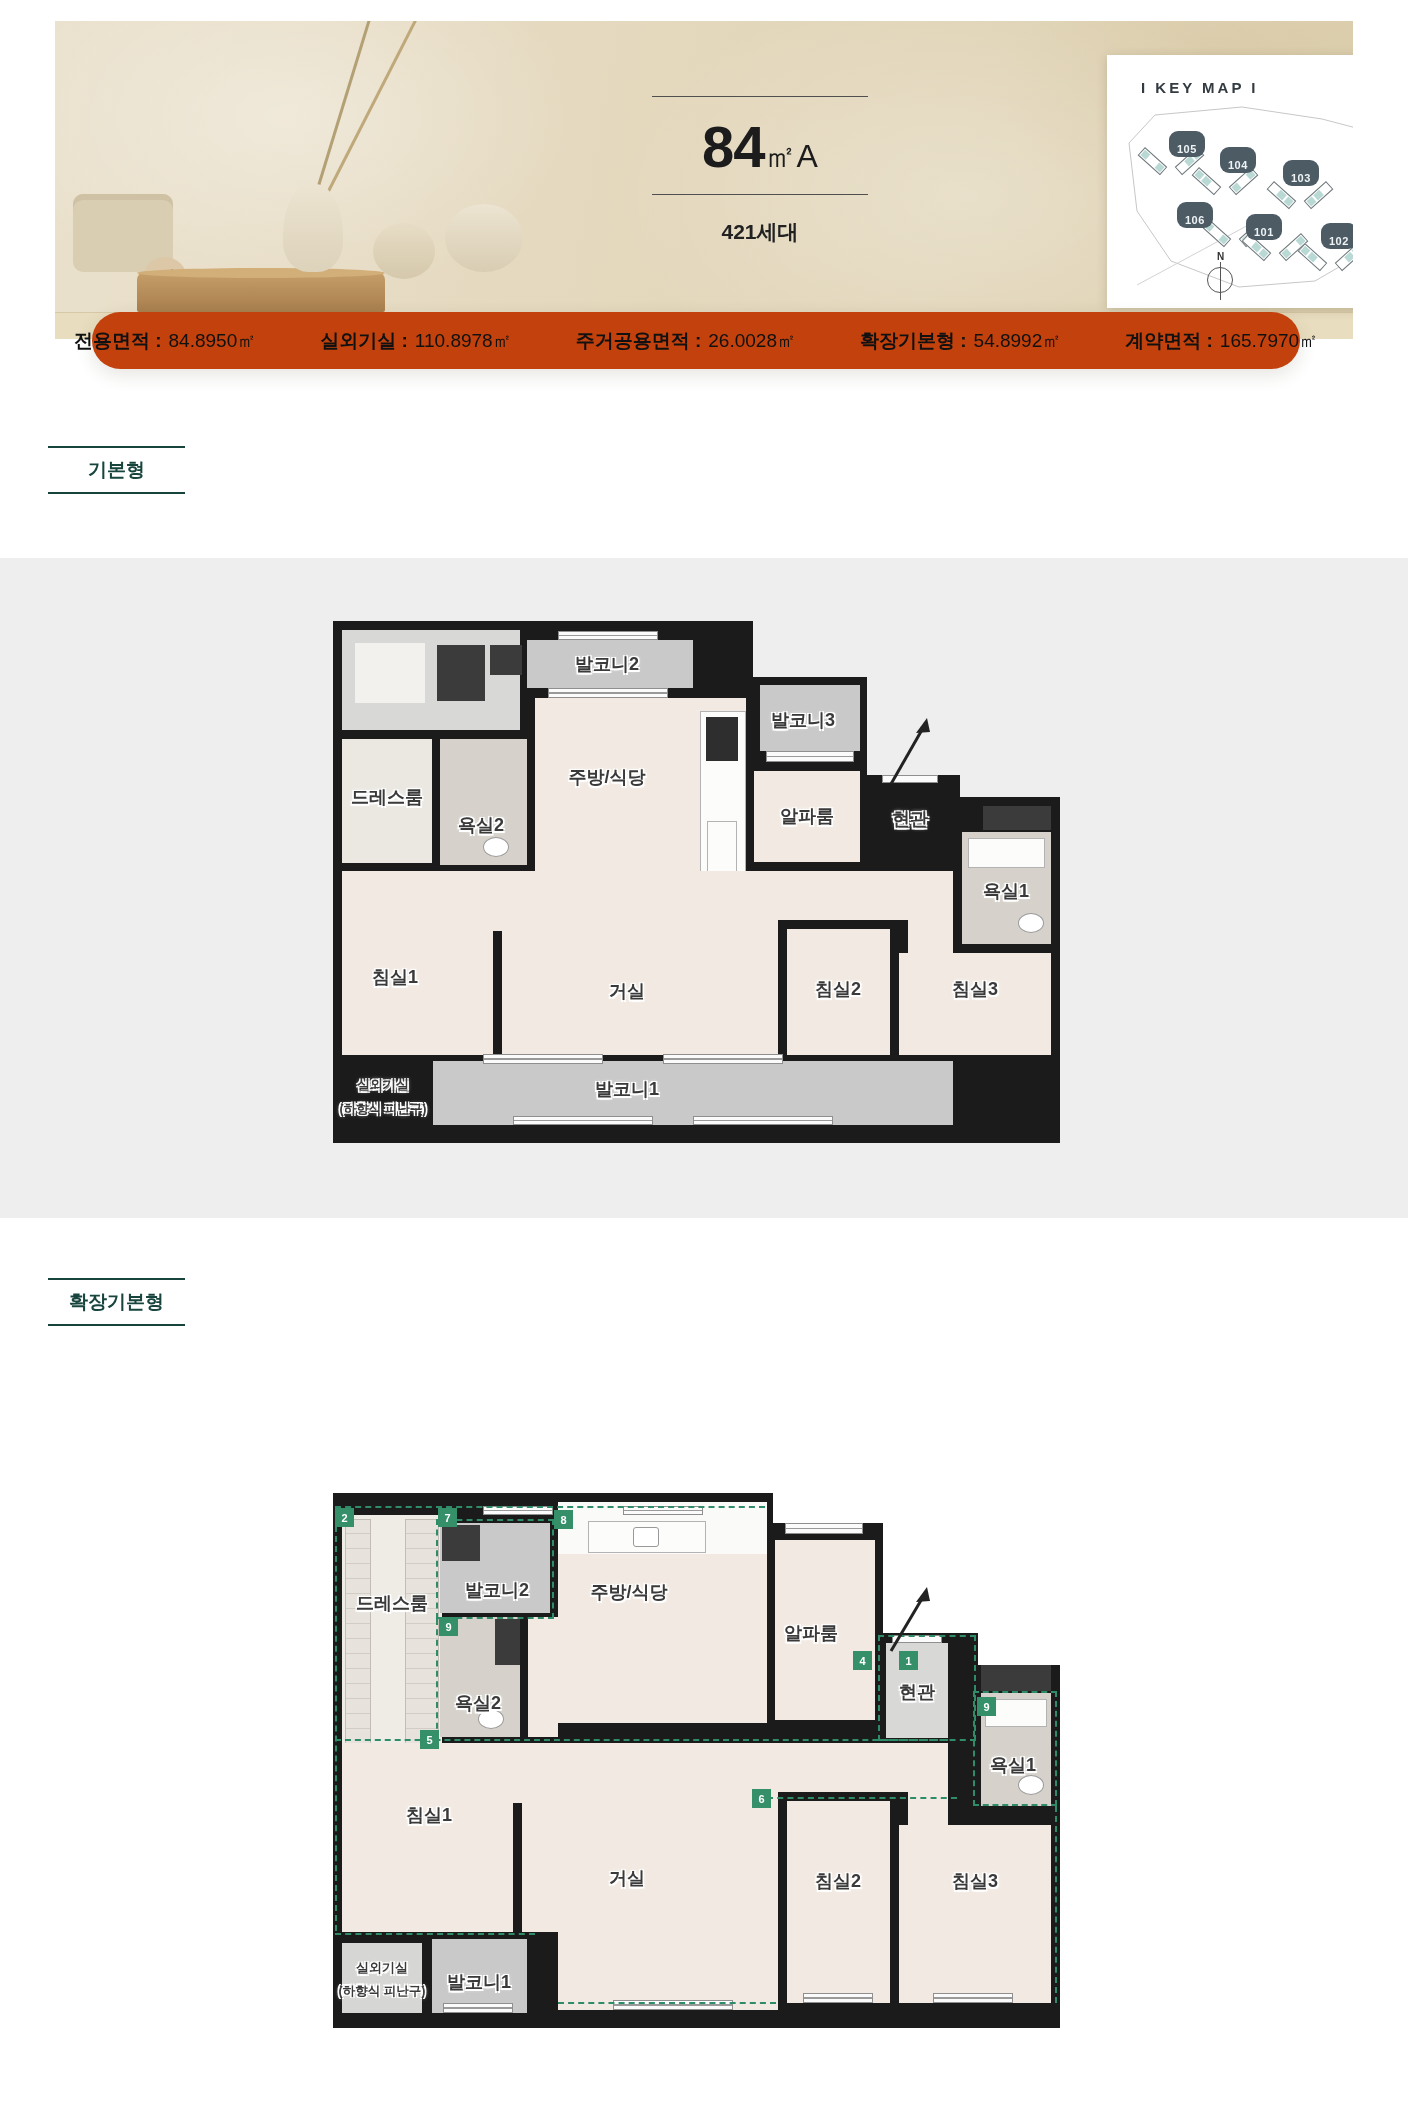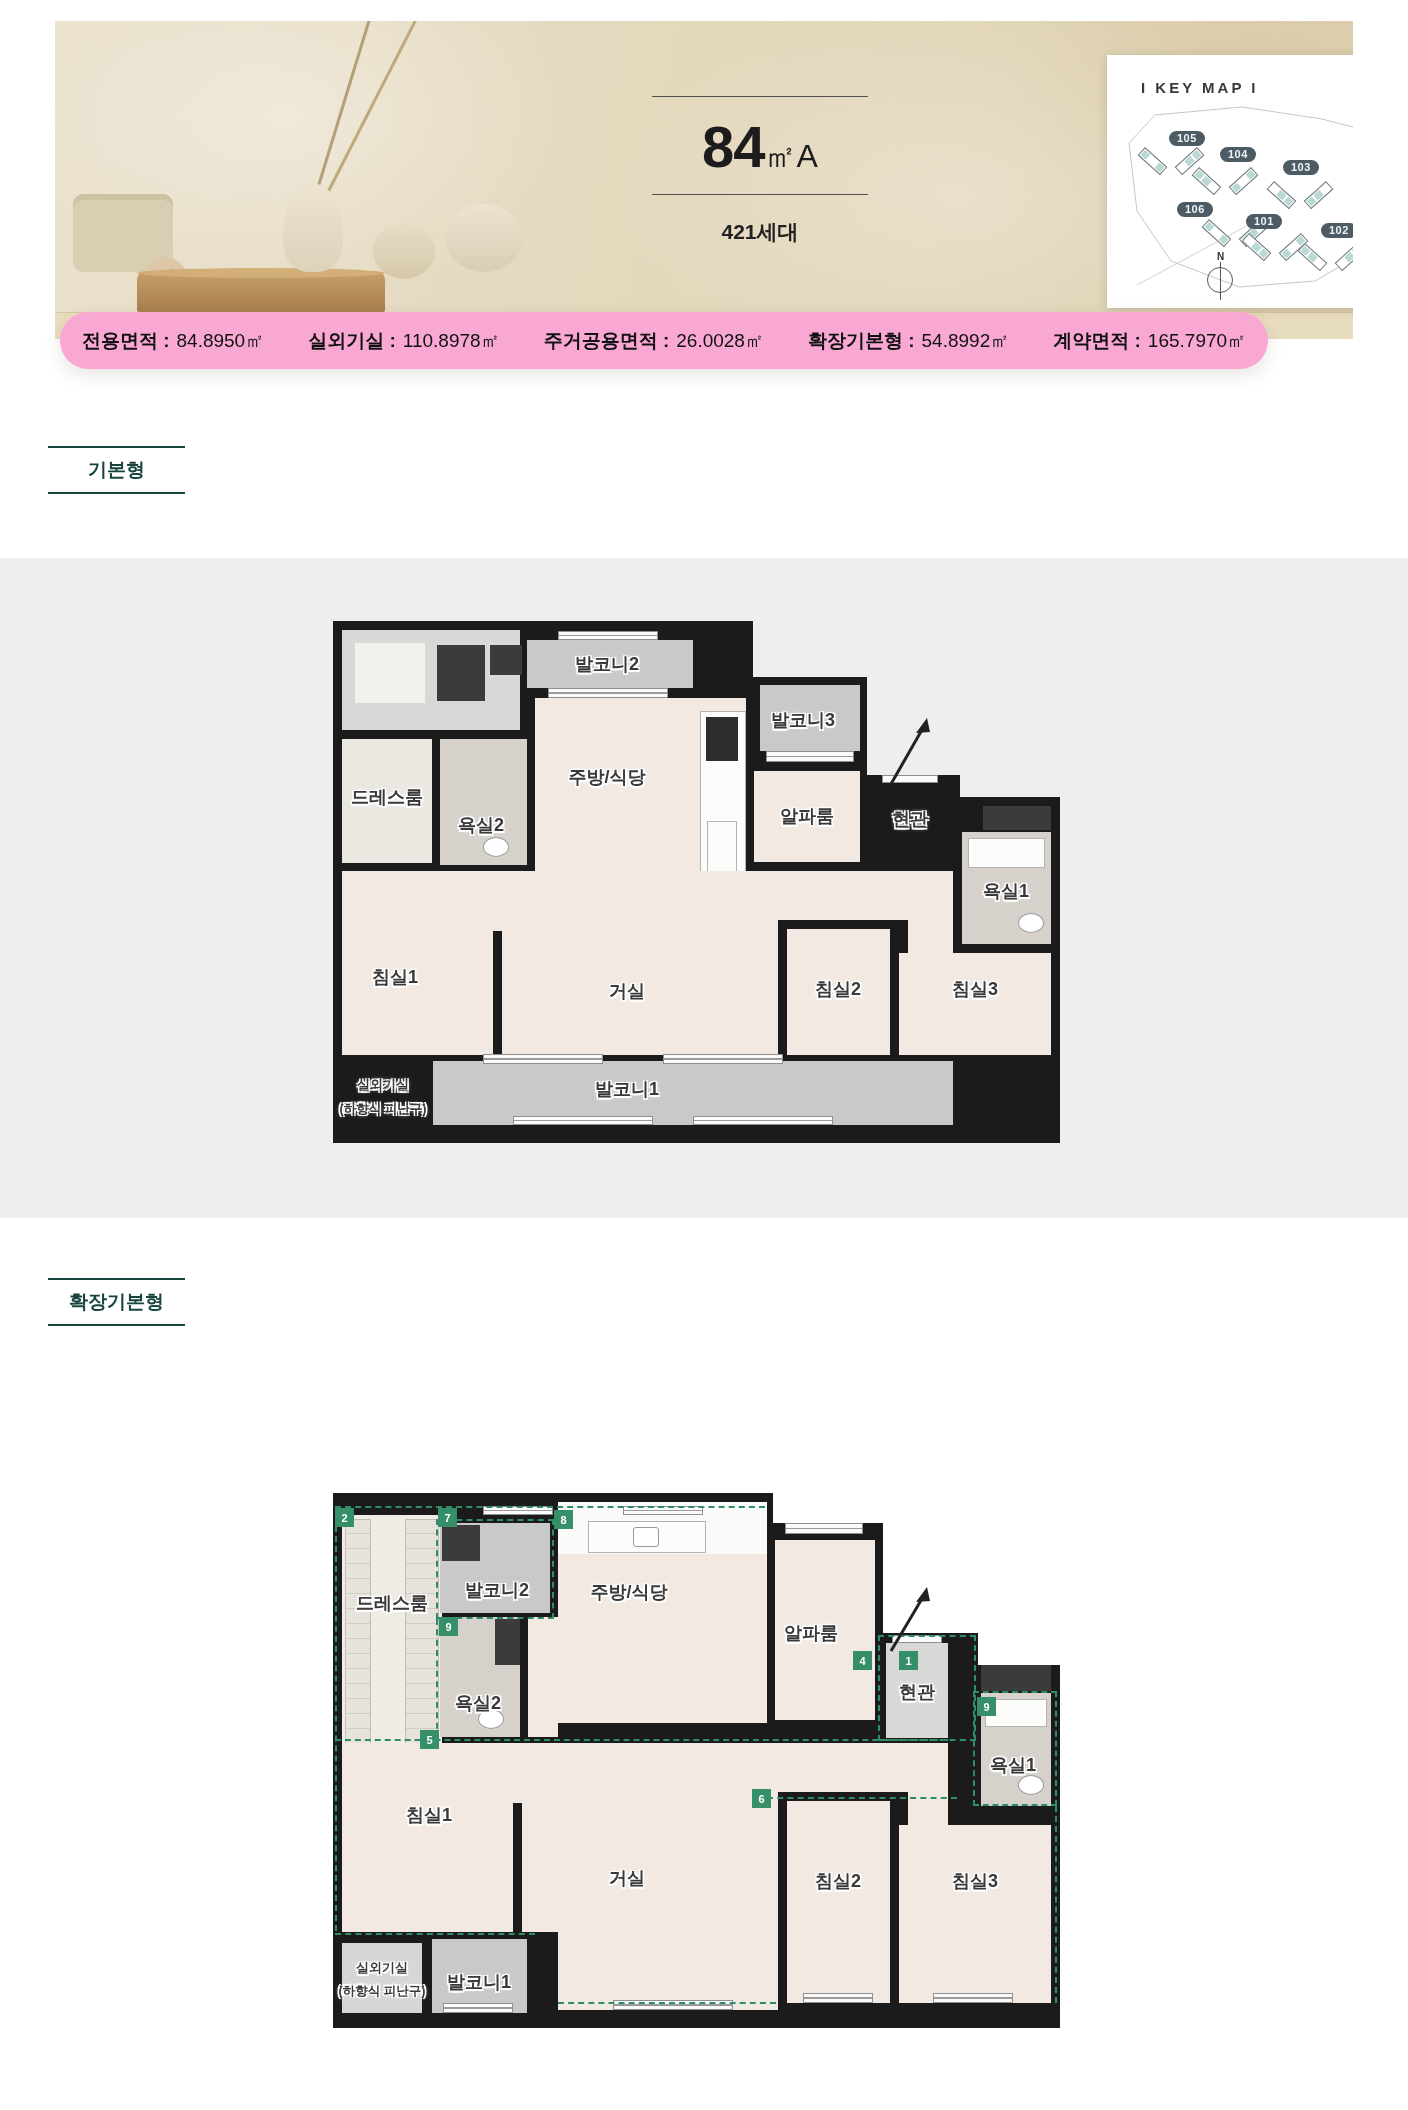--- a/index.html
+++ b/index.html
@@ -34,34 +34,34 @@
   .title-box { position:absolute; left:597px; top:75px; width:216px; border-top:1px solid #4f4f4f; border-bottom:1px solid #4f4f4f; text-align:center; padding:16px 0 14px; color:#1c1c1c; }
   .title-line { white-space:nowrap; }
   .t-big { font-size:58px; font-weight:700; letter-spacing:-1px; }
   .t-small { font-size:32px; font-weight:500; }
   .households { position:absolute; left:597px; top:197px; width:216px; text-align:center; font-size:21px; font-weight:600; color:#222; }
 
   
   .keymap { position:absolute; left:1052px; top:34px; width:303px; height:253px; background:#fff; box-shadow:0 2px 10px rgba(60,50,30,.18); }
   .km-title { position:absolute; left:34px; top:24px; font-size:15px; font-weight:700; letter-spacing:3px; color:#333b41; }
   .km-svg { position:absolute; left:0; top:0; }
-  .km-badge { position:absolute; padding:1px 8px 2px; background:#4c5b64; color:#eef3f5; font-size:11px; font-weight:700; border-radius:9px; letter-spacing:.5px; z-index:3; }
+  .km-badge { position:absolute; padding:12px 8px 2px; background:#4c5b64; color:#eef3f5; font-size:11px; font-weight:700; border-radius:9px; letter-spacing:.5px; z-index:3; }
   .bld { position:absolute; width:56px; height:42px; z-index:2; }
   .bar { position:absolute; width:30px; height:11px; background:#fff; border:1px solid #70797d; display:flex; gap:2px; padding:1px; }
   .bar .c { flex:1; background:#b9d9d5; }
   .bar .c.w { background:#fff; }
   .bar-l { left:2px; top:4px; transform:rotate(42deg); transform-origin:left top; }
   .bar-r { right:2px; top:4px; transform:rotate(-42deg); transform-origin:right top; }
   .compass { position:absolute; left:100px; top:212px; width:26px; height:26px; border:1px solid #555; border-radius:50%; }
   .compass:before { content:""; position:absolute; left:12px; top:-6px; width:1px; height:38px; background:#555; }
   .compass-n { position:absolute; left:110px; top:196px; font-size:10px; font-weight:700; color:#333; }
 
   
-  .area-pill { position:absolute; left:60px; top:312px; width:1208px; height:57px; background:#f9a8d4; border-radius:30px;
-    box-shadow:0 6px 18px rgba(80,70,40,.14); display:flex; align-items:center; justify-content:center; gap:44px; z-index:5; }
+  .area-pill { position:absolute; left:92px; top:312px; width:1208px; height:57px; background:#c2410c; border-radius:30px;
+    box-shadow:0 6px 18px rgba(80,70,40,.14); display:flex; align-items:center; justify-content:center; gap:64px; z-index:5; }
   .area-item { font-size:19px; color:#111; white-space:nowrap; }
   .area-item b { font-weight:700; margin-right:7px; }
   .area-item span { font-weight:500; }
 
   
   .section-tag { position:absolute; left:48px; width:137px; text-align:center; padding:9px 0; border-top:2px solid #17443c; border-bottom:2px solid #17443c; color:#17443c; font-size:19px; font-weight:700; }
   .tag-basic { top:446px; }
   .tag-ext { top:1278px; }
 
   .gray-band { position:absolute; left:0; top:558px; width:1408px; height:660px; background:#efeeee; }

